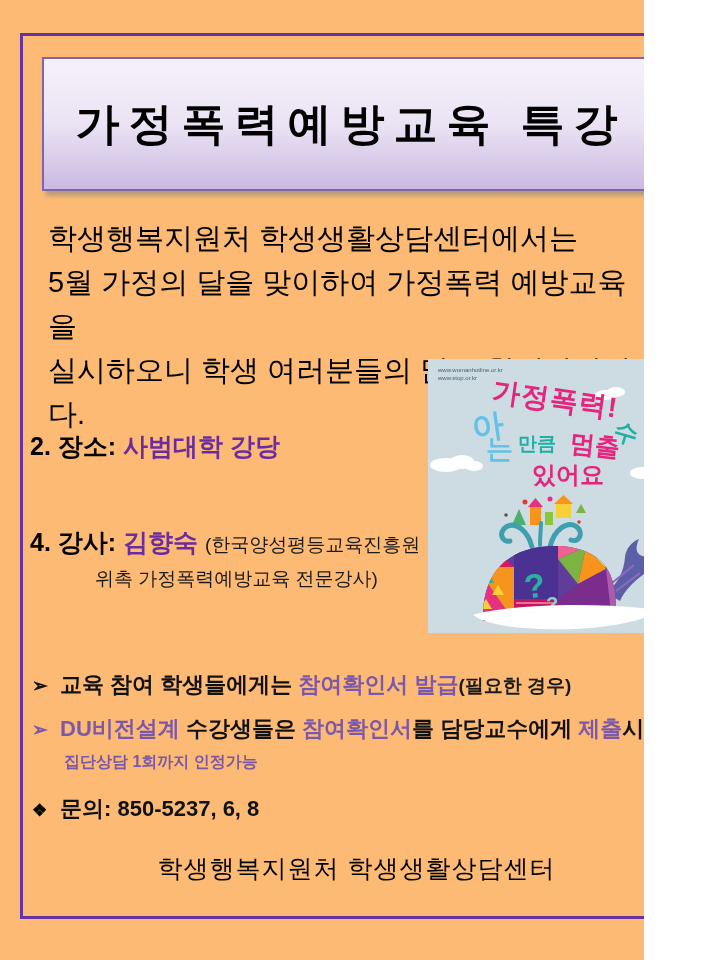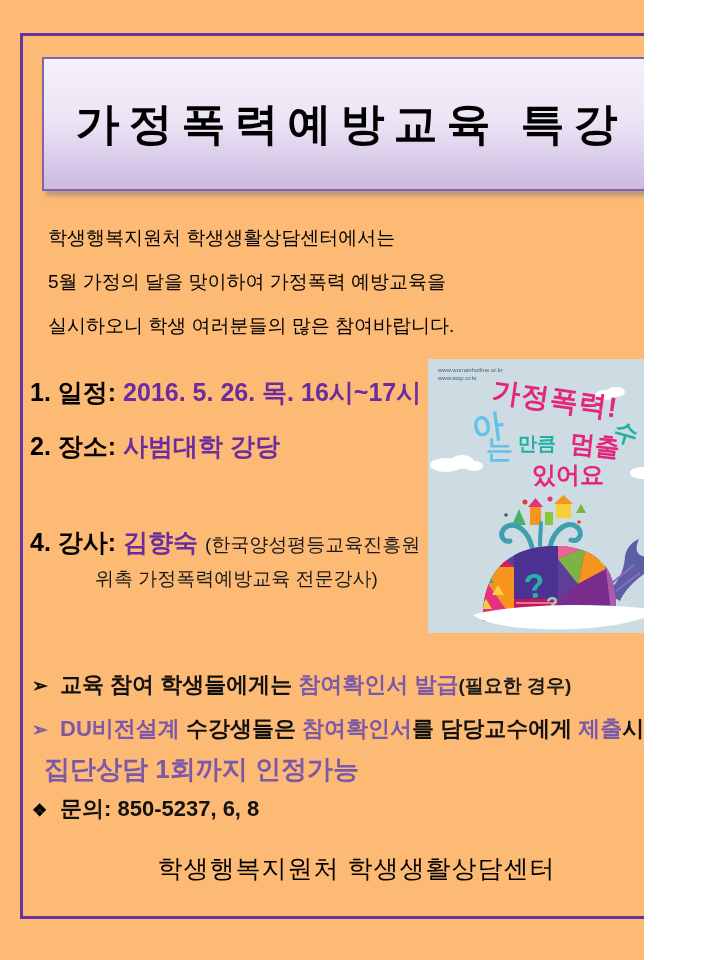--- a/index.html
+++ b/index.html
@@ -8,21 +8,21 @@
   .frame{position:absolute;left:20px;top:33px;width:673px;height:886px;
          border:3px solid #6633A0;box-sizing:border-box;}
   
   .banner{position:absolute;left:42px;top:57px;width:618px;height:134px;
           border:2px solid #8464A8;box-sizing:border-box;
           background:linear-gradient(180deg,#F5F1FA 0%,#EBE3F4 50%,#CBB9E1 100%);
           box-shadow:4px 5px 4px rgba(130,130,130,.55);
           display:flex;align-items:center;justify-content:center;}
   .banner-title{font-size:44px;font-weight:bold;letter-spacing:9px;color:#000;white-space:nowrap;}
   
-  .intro{position:absolute;left:48px;top:216px;font-size:19px;line-height:44px;color:#000;}
+  .intro{position:absolute;left:48px;top:216px;font-size:29px;line-height:44px;color:#000;}
   
   .sched{position:absolute;left:30px;font-size:25px;font-weight:bold;color:#000;white-space:nowrap;}
   .sched .val{color:#6B2D9E;}
   .note{font-size:19px;font-weight:normal;color:#1a1a1a;letter-spacing:0;}
   .note2{position:absolute;left:95px;top:566px;font-size:19px;color:#1a1a1a;font-weight:normal;}
   
   .poster{position:absolute;left:428px;top:359px;width:242px;height:274px;
           background:#CDDCE2;overflow:hidden;}
   .poster svg{position:absolute;left:0;top:0;}
   .urls{position:absolute;left:10px;top:7px;font-size:6px;line-height:8px;color:#46616B;z-index:3;}
@@ -34,21 +34,21 @@
   .w-mk  {left:90px;top:72px;font-size:19px;}
   .w-mc  {left:142px;top:70px;font-size:25px;transform:rotate(6deg);}
   .w-su  {left:186px;top:58px;font-size:24px;transform:rotate(16deg);}
   .w-iss {left:104px;top:100px;font-size:24px;}
   
   .bullet{position:absolute;left:32px;font-size:22px;font-weight:bold;white-space:nowrap;color:#111;}
   .bullet .mk{display:inline-block;width:28px;font-size:19px;}
   .pv{color:#7B58A8;}
   .mk-purple{color:#7B58A8;}
   .small-black{font-size:19px;color:#1a1a1a;}
-  .cont-line{position:absolute;left:44px;font-size:26px;font-weight:bold;color:#7B58A8;white-space:nowrap;}
+  .cont-line{position:absolute;left:64px;font-size:16px;font-weight:bold;color:#7B58A8;white-space:nowrap;}
   .contact{position:absolute;left:32px;font-size:22px;font-weight:bold;color:#111;white-space:nowrap;}
   .contact .mk{display:inline-block;width:28px;font-size:17px;color:#000;}
   
   .footer{position:absolute;left:20px;top:852px;width:673px;text-align:center;
           font-size:25px;color:#000;letter-spacing:1px;}
 </style>
 </head>
 <body>
 
 <div class="page">
@@ -57,25 +57,20 @@
   <div class="banner">
     <span class="banner-title">가정폭력예방교육 특강</span>
   </div>
 
   <div class="intro">
     <div>학생행복지원처 학생생활상담센터에서는</div>
     <div>5월 가정의 달을 맞이하여 가정폭력 예방교육을</div>
     <div>실시하오니 학생 여러분들의 많은 참여바랍니다.</div>
   </div>
 
-  <div class="sched" style="top:376px">
-    <span>1.</span>
-    <span>일정:</span>
-    <span class="val">2016. 5. 26. 목. 16시~17시</span>
-  </div>
   <div class="sched" style="top:430px">
     <span>2.</span>
     <span>장소:</span>
     <span class="val">사범대학 강당</span>
   </div>
   <div class="sched" style="top:526px">
     <span>4.</span>
     <span>강사:</span>
     <span class="val">김향숙</span>
     <span class="note">(한국양성평등교육진흥원</span>

